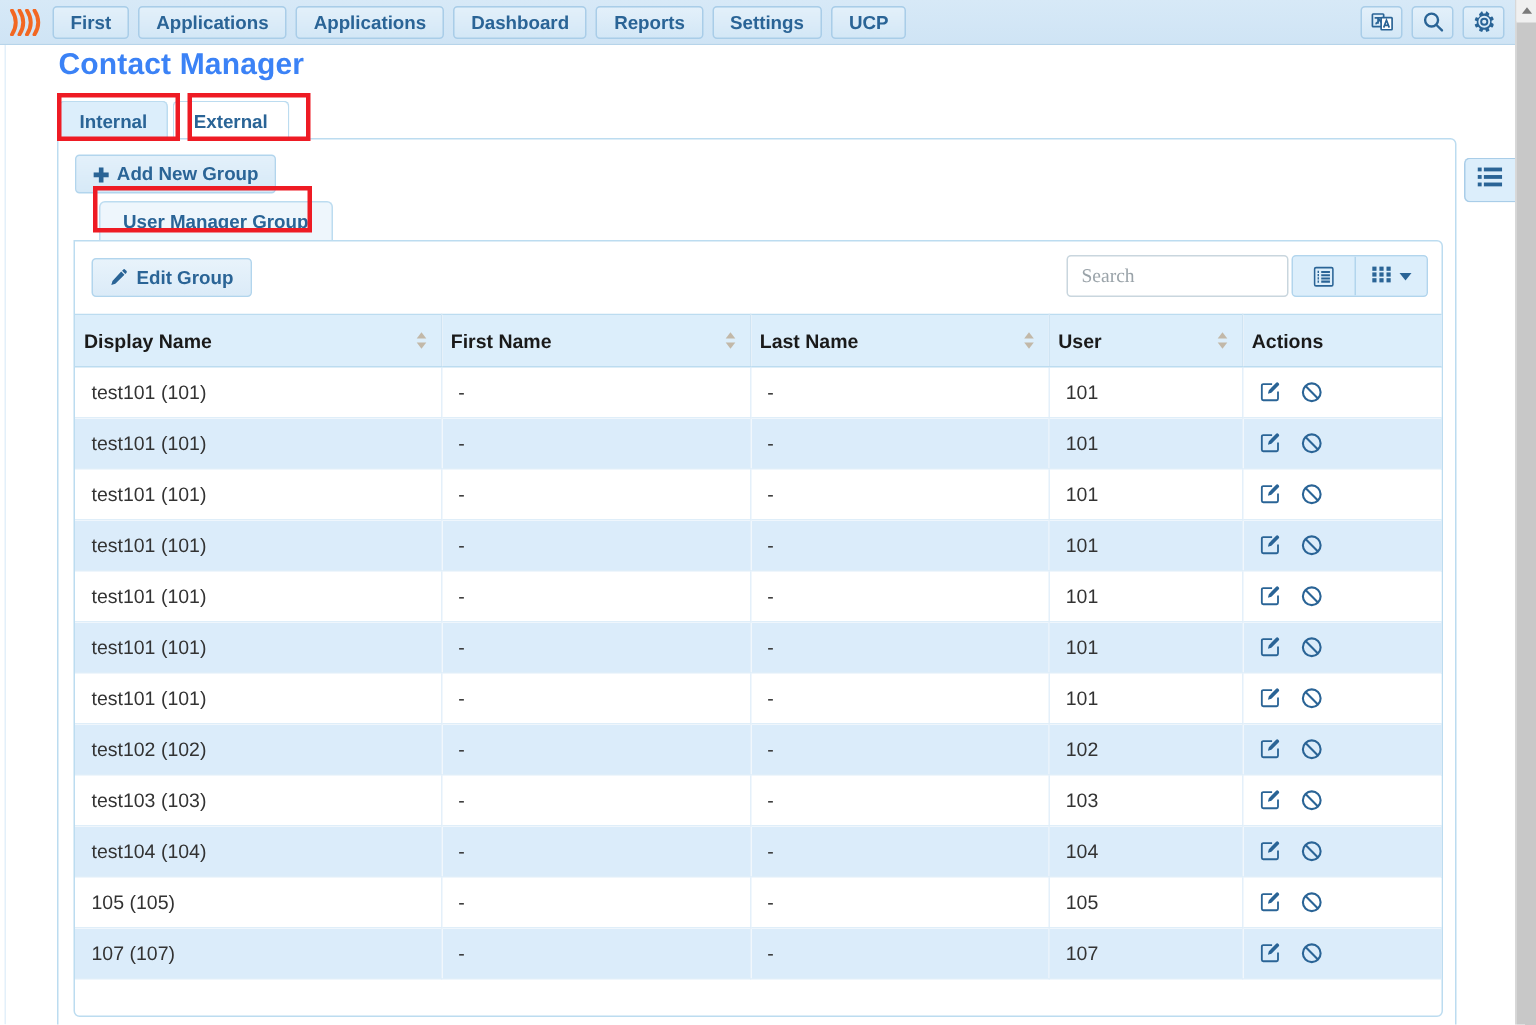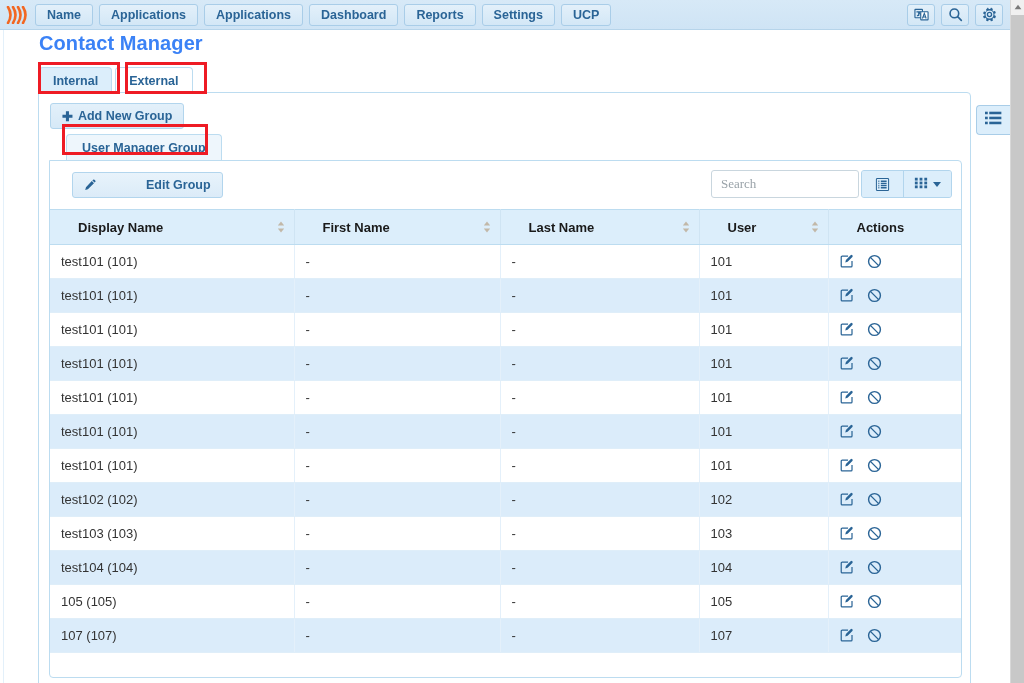--- a/index.html
+++ b/index.html
@@ -181,21 +181,21 @@
     background: linear-gradient(to bottom, #e8f3fb, #dbebf8);
     border: 1px solid #b2d5ed;
     border-radius: 3px;
     color: #2a6496;
     font-weight: bold;
     font-size: 12.5px;
     cursor: pointer;
     white-space: nowrap;
   }
   .tbtn .ic { margin-right: 6px; display: flex; align-items: center; }
-  #editgroup { left: 22px; gap: 44px; }
+  #editgroup { left: 11px; }
   #deletegroup { left: 128px; }
 
   #searchbox {
     position: absolute;
     right: 104px; top: 9px;
     width: 148px; height: 28px;
     border: 1px solid #c9d6de;
     border-radius: 3px;
     background: #fff;
     font-family: Liberation Serif, serif;
@@ -244,21 +244,21 @@
     border-collapse: collapse;
     table-layout: fixed;
   }
   thead th {
     background: #dceefb;
     color: #1a1a1a;
     font-weight: bold;
     font-size: 13px;
     text-align: left;
     height: 35px;
-    padding: 0 28px;
+    padding: 0 6px;
     border-top: 1px solid #bcdcf0;
     border-bottom: 1px solid #bcdcf0;
     border-right: 1px solid #cfe4f3;
     position: relative;
     cursor: pointer;
     white-space: nowrap;
   }
   thead th:last-child { border-right: none; }
   .sorter {
     position: absolute;
@@ -336,21 +336,21 @@
   <div id="brand">
     <svg width="24" height="18" viewBox="0 0 24 18">
       <path d="M2 1 Q7 9 2 17" stroke="#f26722" stroke-width="2.6" fill="none" stroke-linecap="round"></path>
       <path d="M7 1 Q12 9 7 17" stroke="#f26722" stroke-width="2.6" fill="none" stroke-linecap="round"></path>
       <path d="M12 1 Q17 9 12 17" stroke="#f26722" stroke-width="2.6" fill="none" stroke-linecap="round"></path>
       <path d="M17 1 Q22 9 17 17" stroke="#f26722" stroke-width="2.6" fill="none" stroke-linecap="round"></path>
     </svg>
   </div>
 
   <div class="navbtn">
-      <span>Name</span>
+      <span>First</span>
     </div>
   <div class="navbtn">
       <span>Applications</span>
     </div>
   <div class="navbtn">
       <span>Applications</span>
     </div>
   <div class="navbtn">
       <span>Dashboard</span>
     </div>

